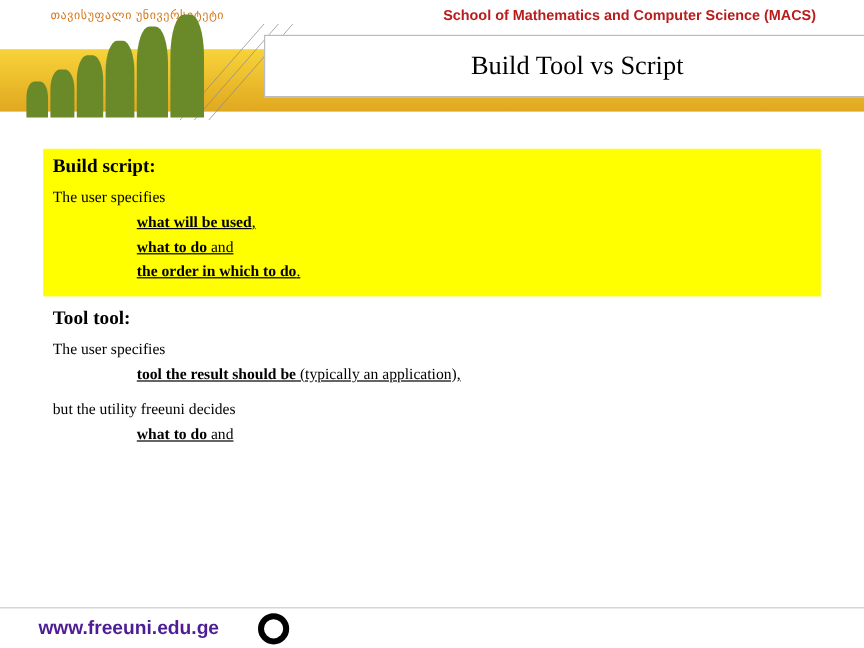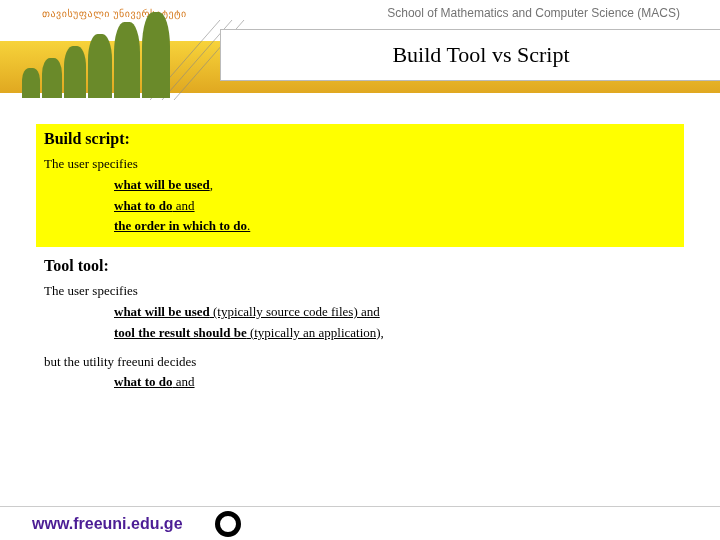--- a/index.html
+++ b/index.html
@@ -22,23 +22,23 @@
     padding: 0 40px 0 42px;
   }
   .uni-label {
     font-size: 10px;
     color: #d67a1e;
     letter-spacing: 0.5px;
     font-family: Arial, sans-serif;
   }
   .school-label {
     font-size: 12px;
-    color: #737373;
+    color: #b91c1c;
     font-family: Arial, sans-serif;
-    font-weight: normal;
+    font-weight: bold;
   }
   .header-zone {
     position: relative;
     width: 100%;
     height: 80px;
   }
   .gold-bar {
     position: absolute;
     left: 0px;
     top: 15px;
@@ -180,21 +180,20 @@
     <div class="block-title">Build script:</div>
     <div class="line">The user specifies</div>
     <div class="line indent"><span class="b">what will be used</span><span>,</span></div>
     <div class="line indent"><span class="b">what to do</span><span> and</span></div>
     <div class="line indent"><span class="b">the order in which to do</span><span>.</span></div>
   </div>
 
   <div class="block">
     <div class="block-title">Tool tool:</div>
     <div class="line">The user specifies</div>
-    <div class="line indent"><span class="b">what will be used</span><span> (typically source code files) and</span></div>
     <div class="line indent"><span class="b">tool the result should be</span><span> (typically an application),</span></div>
     <div class="spacer"></div>
     <div class="line">but the utility freeuni decides</div>
     <div class="line indent"><span class="b">what to do</span><span> and</span></div>
   </div>
 
 </div>
 
 <div class="footer">
   <span class="footer-url">www.freeuni.edu.ge</span>

